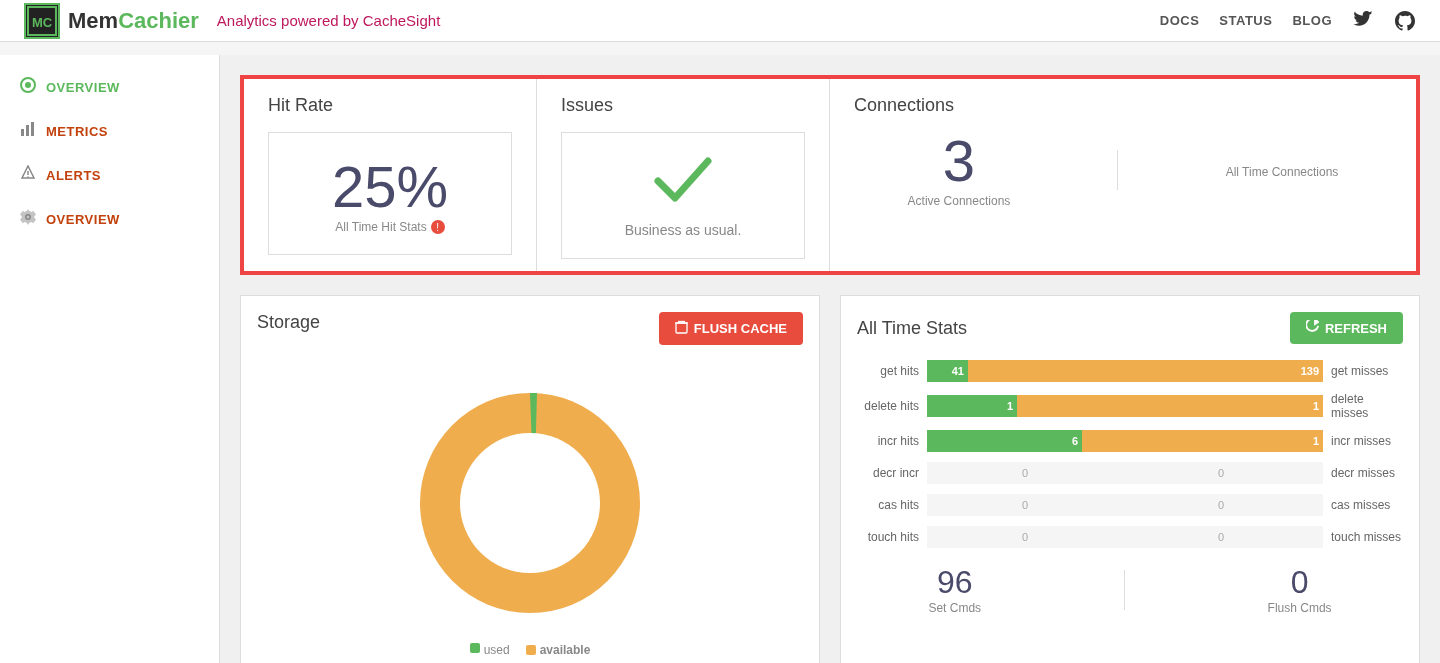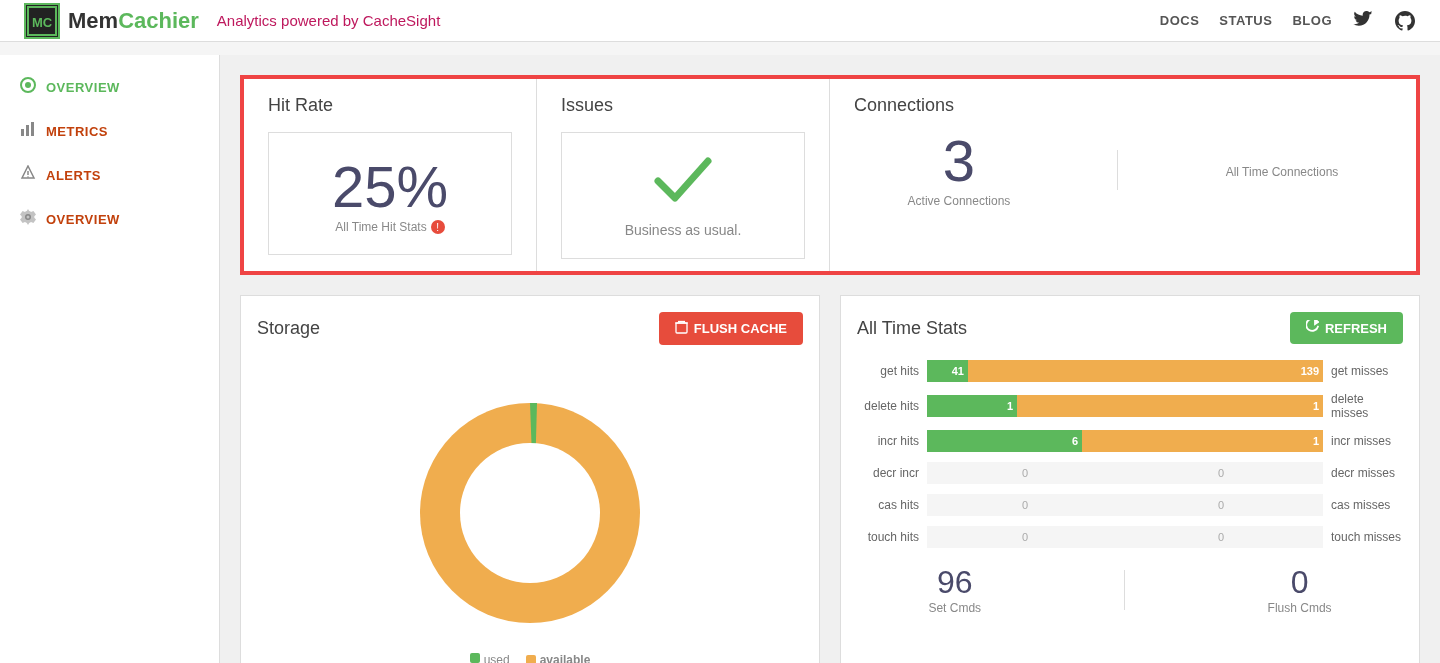--- a/index.html
+++ b/index.html
@@ -182,23 +182,22 @@
     }
 
     
     .storage-panel {
       background: #fff;
       border: 1px solid #ddd;
       padding: 16px;
     }
     .panel-header {
       display: flex;
-      align-items: center;
       justify-content: space-between;
-      margin-bottom: 28px;
+      margin-bottom: 18px;
     }
     .panel-title {
       font-size: 18px;
       font-weight: 400;
       color: #444;
     }
     .flush-btn {
       background: #e74c3c;
       color: #fff;
       border: none;

